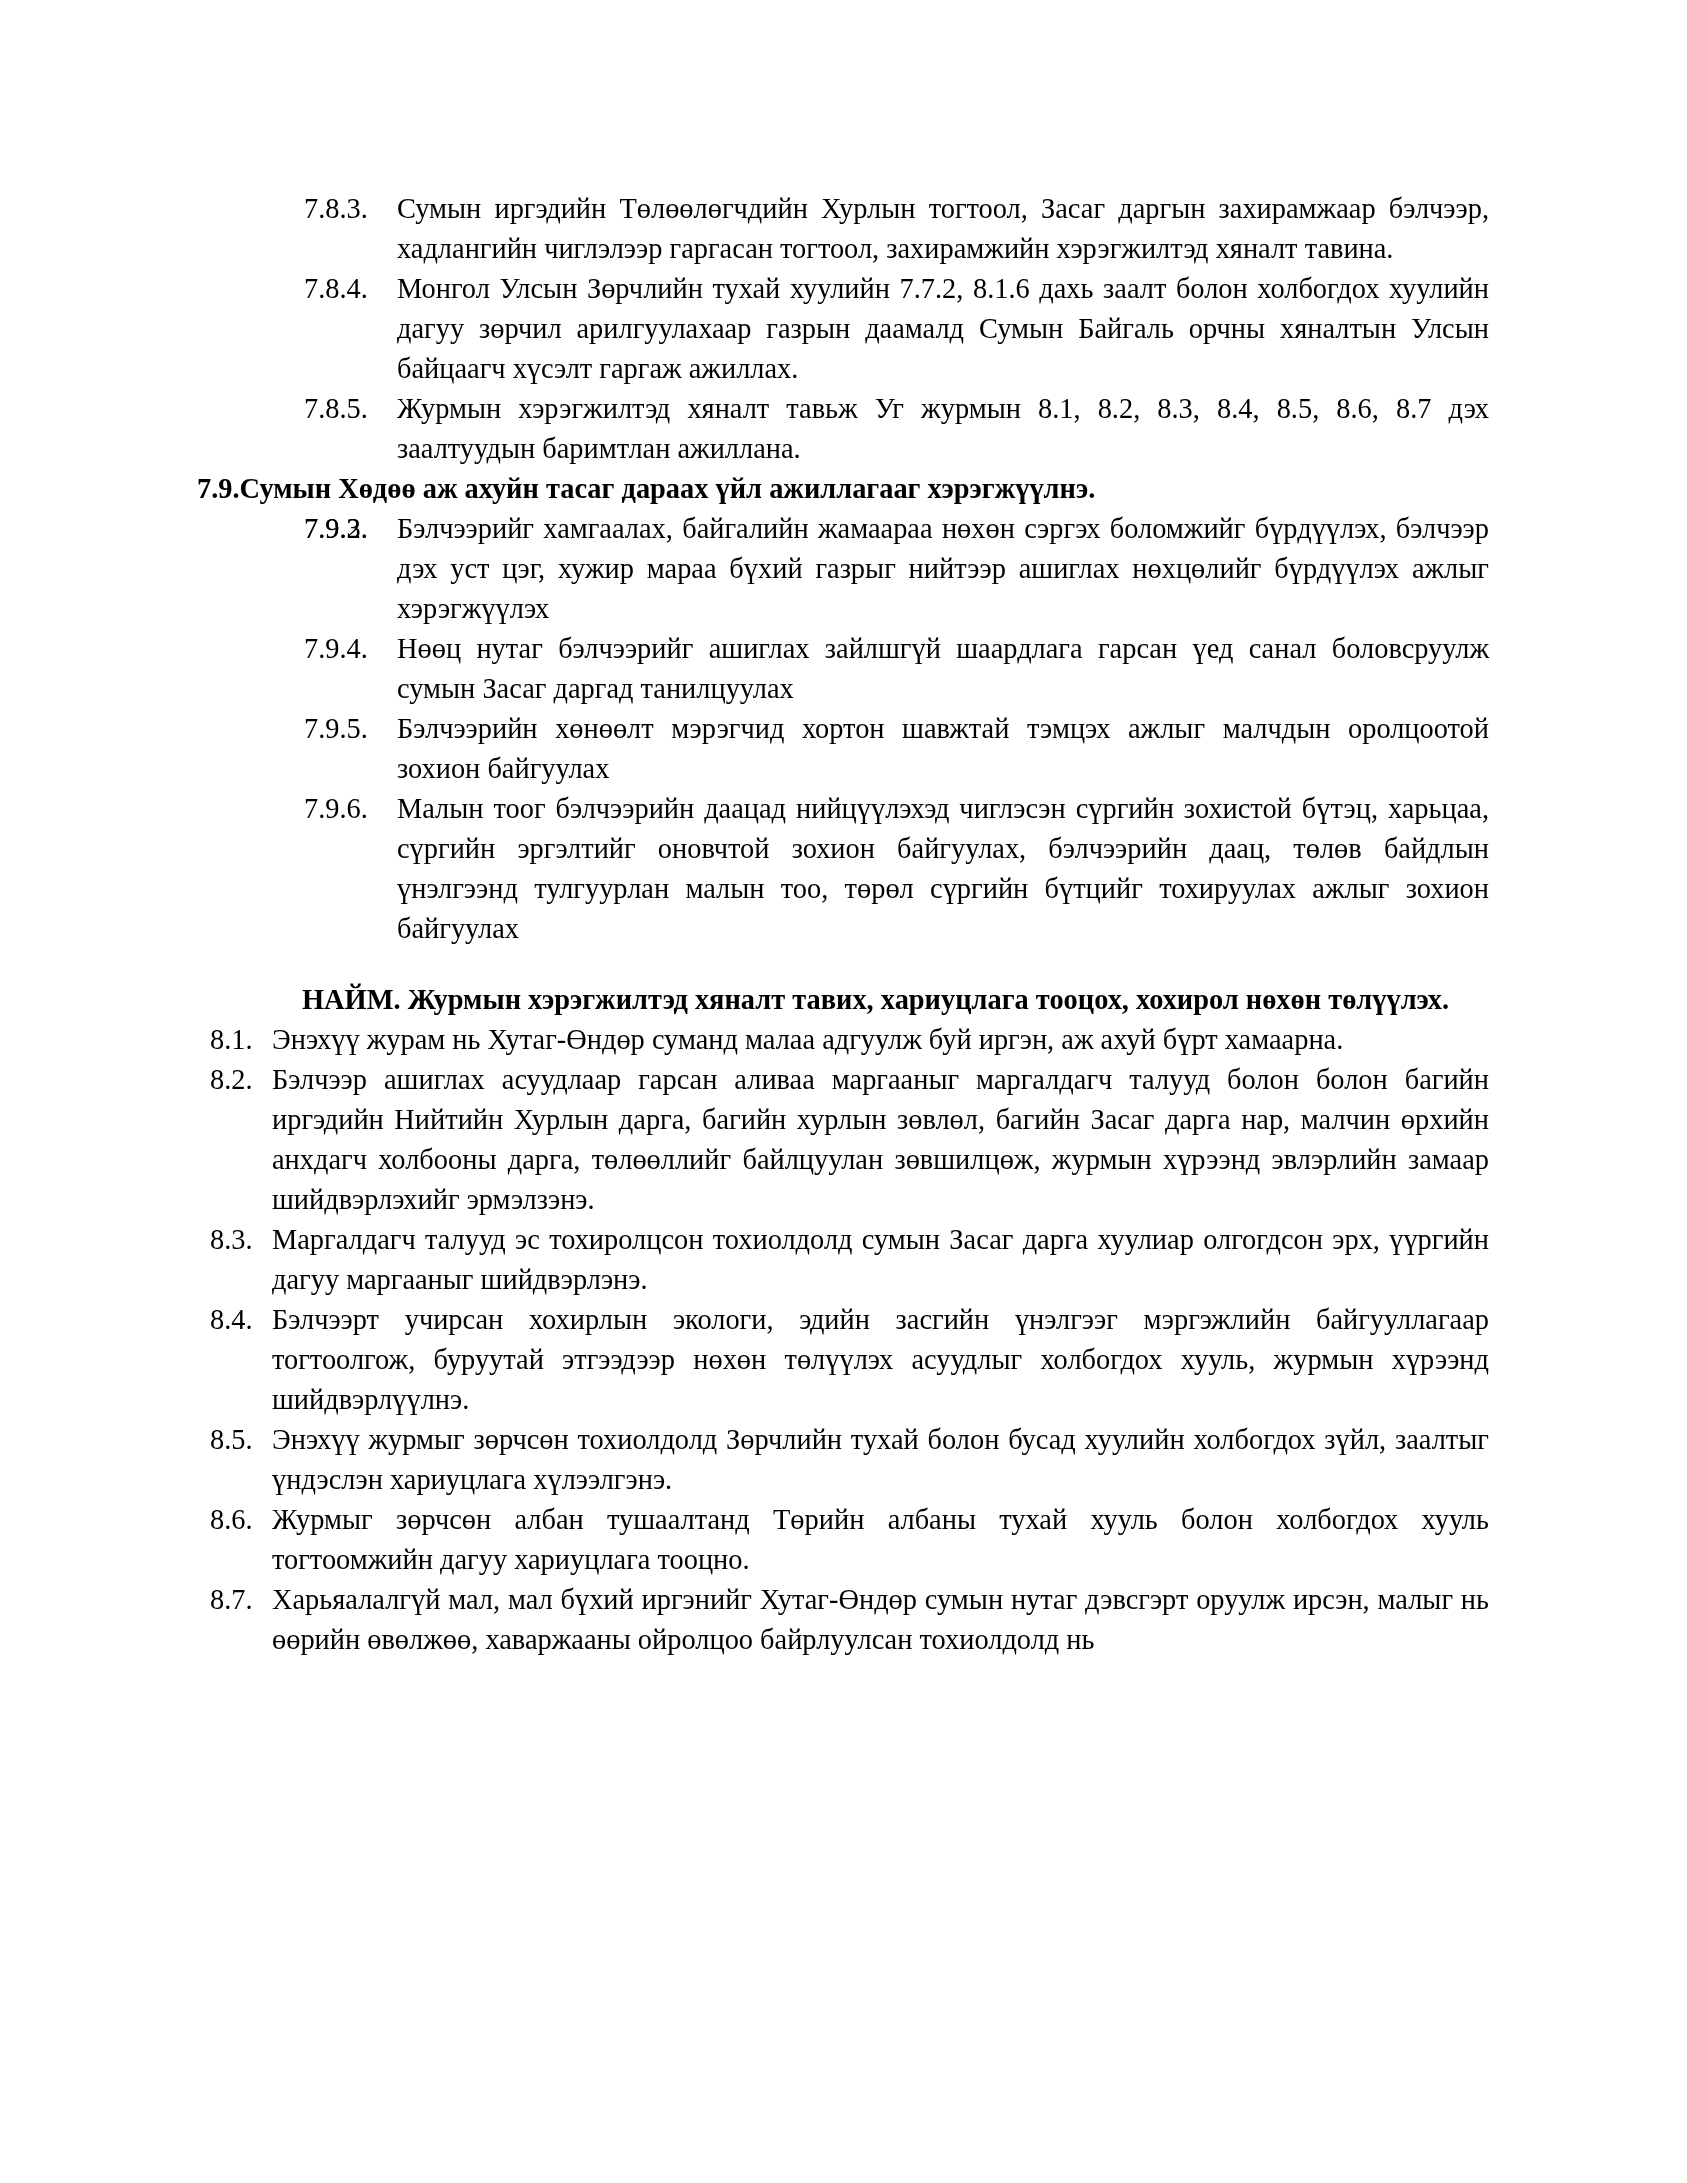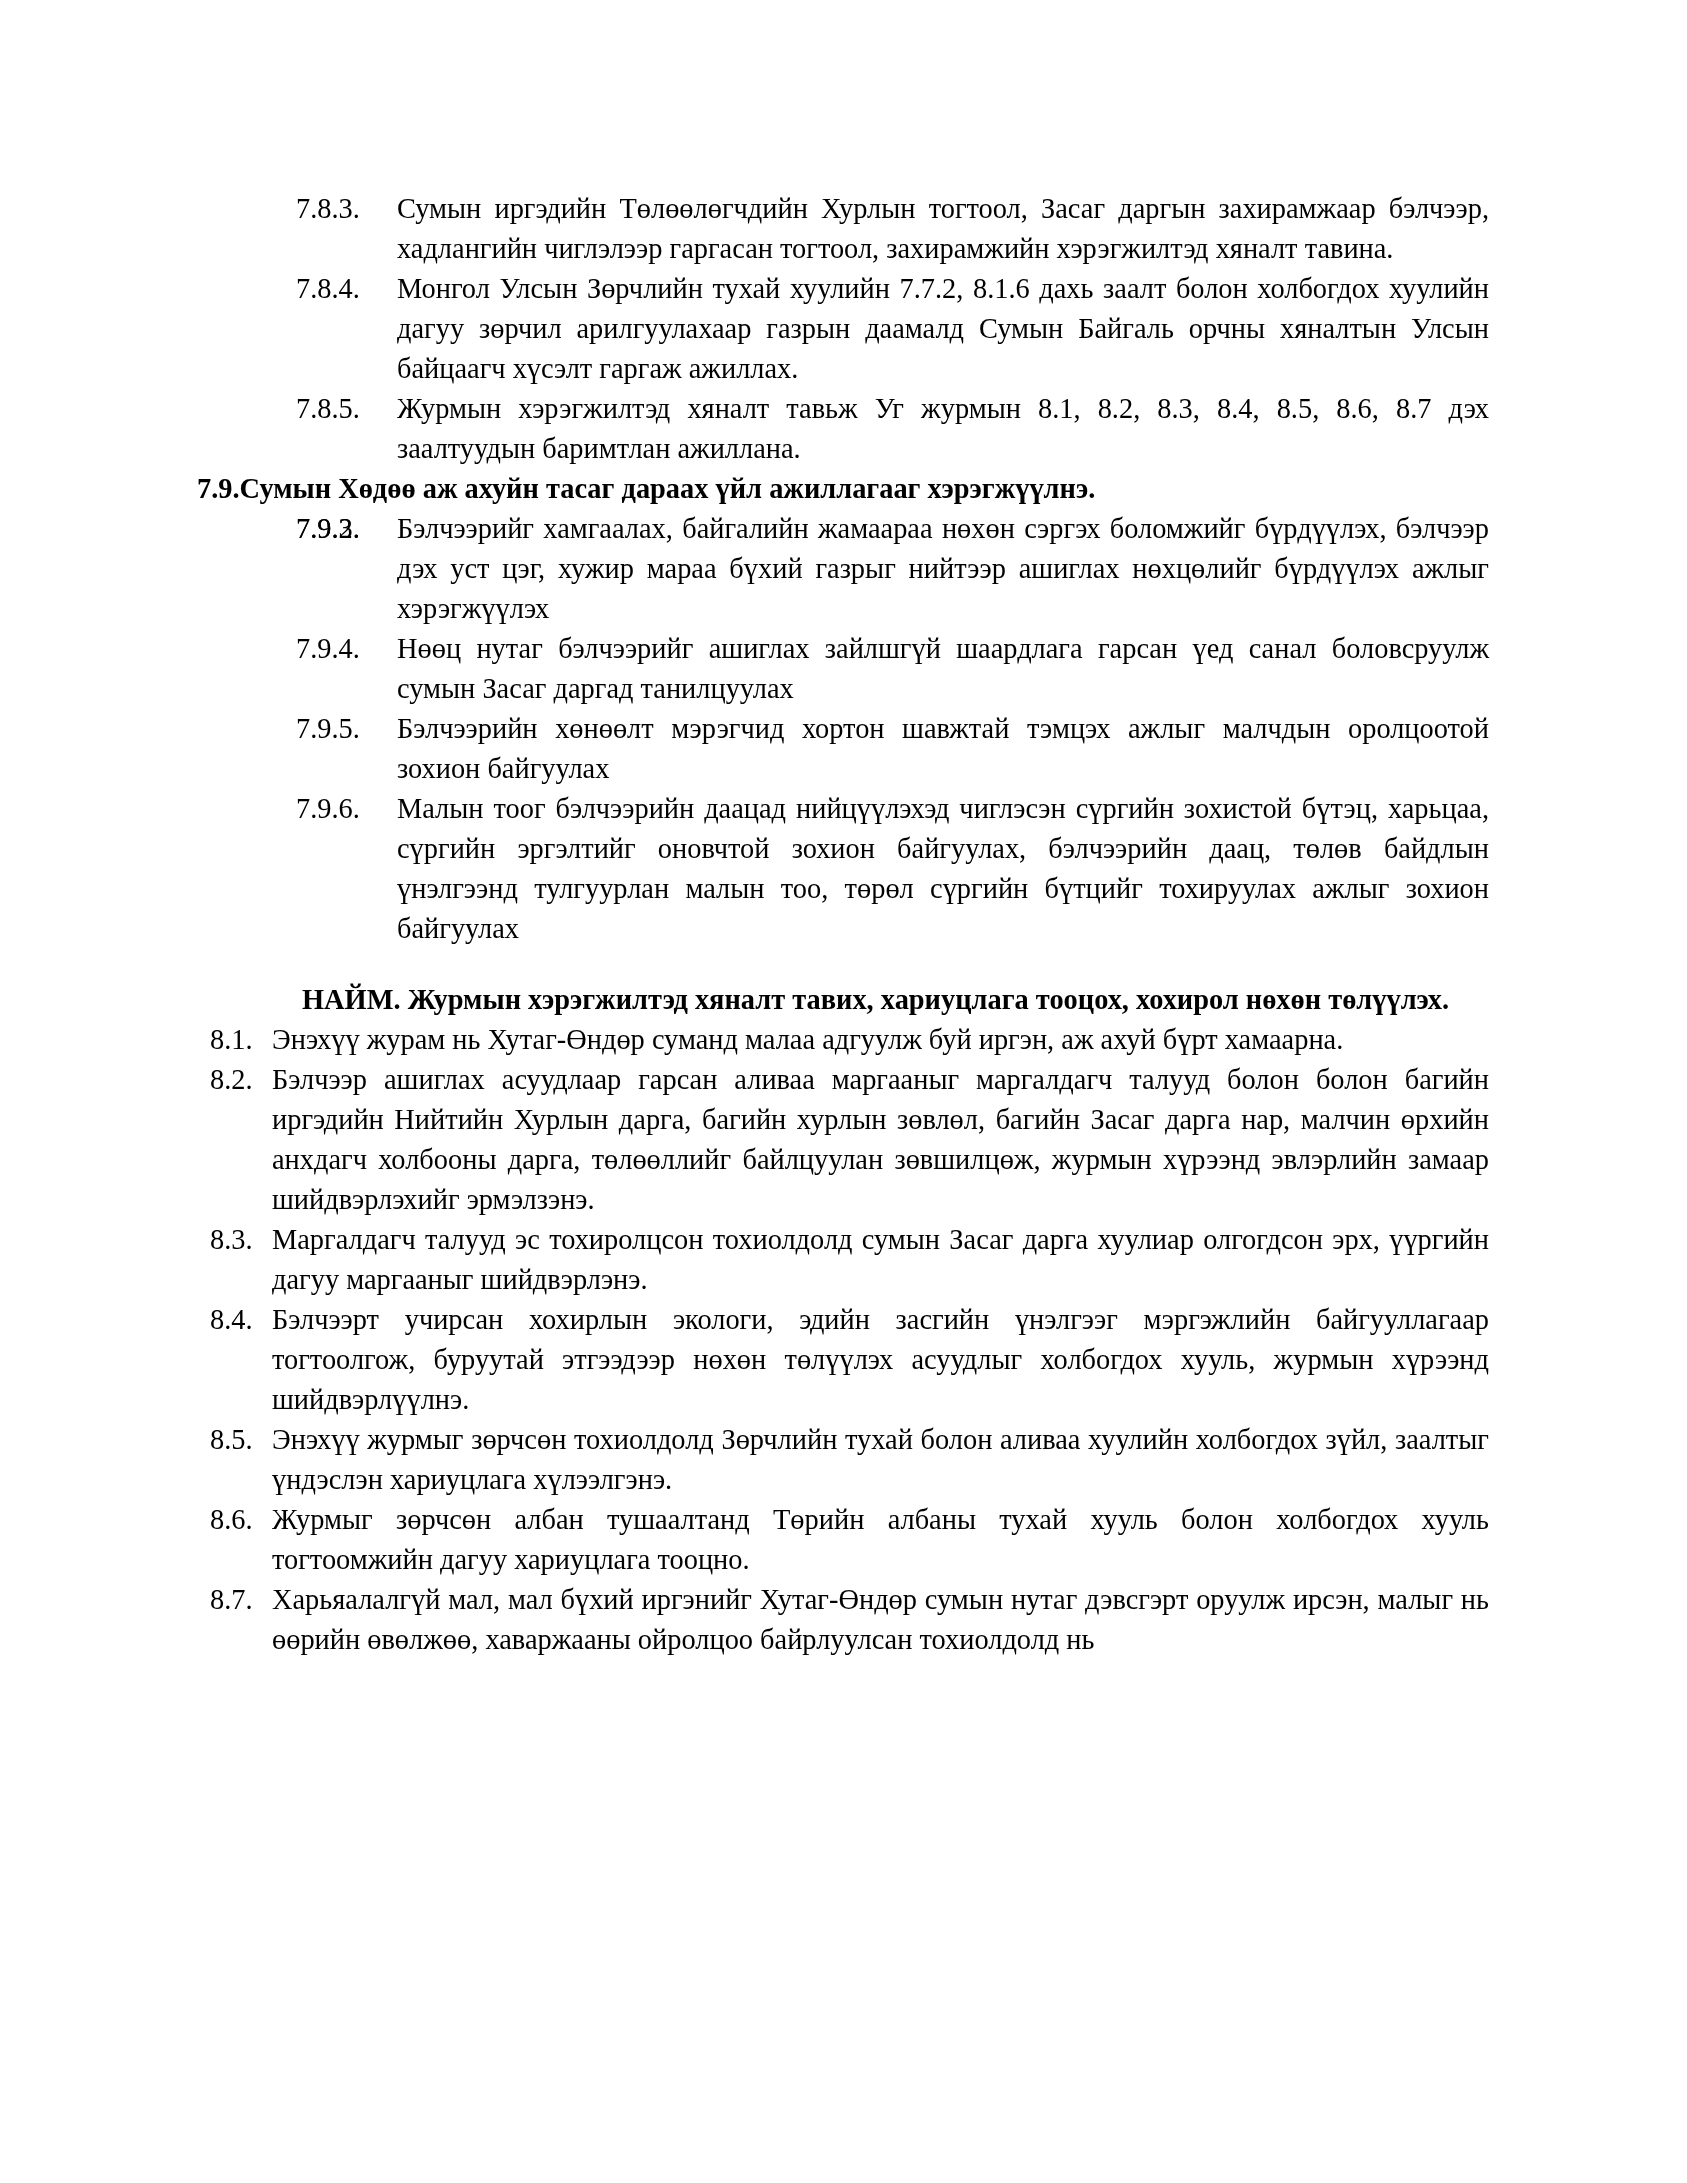--- a/index.html
+++ b/index.html
@@ -26,21 +26,21 @@
   .item {
     position: relative;
     text-align: justify;
   }
   .item .num {
     position: absolute;
     top: 0;
   }
   
   .item.deep { padding-left: 200px; }
-  .item.deep .num { left: 99px; }
+  .item.deep .num { left: 107px; }
   
   .item.top { padding-left: 75px; }
   .item.top .num { left: 13px; }
   
   .heading-79 {
     font-weight: bold;
     text-align: justify;
   }
   
   .heading-naim {
@@ -115,21 +115,21 @@
       <span class="txt">Маргалдагч талууд эс тохиролцсон тохиолдолд сумын Засаг дарга хуулиар олгогдсон эрх, үүргийн дагуу маргааныг шийдвэрлэнэ.</span>
     </div>
 
     <div class="item top">
       <span class="num">8.4.</span>
       <span class="txt">Бэлчээрт учирсан хохирлын экологи, эдийн засгийн үнэлгээг мэргэжлийн байгууллагаар тогтоолгож, буруутай этгээдээр нөхөн төлүүлэх асуудлыг холбогдох хууль, журмын хүрээнд шийдвэрлүүлнэ.</span>
     </div>
 
     <div class="item top">
       <span class="num">8.5.</span>
-      <span class="txt">Энэхүү журмыг зөрчсөн тохиолдолд Зөрчлийн тухай болон аливаа хуулийн холбогдох зүйл, заалтыг үндэслэн хариуцлага хүлээлгэнэ.</span>
+      <span class="txt">Энэхүү журмыг зөрчсөн тохиолдолд Зөрчлийн тухай болон бусад хуулийн холбогдох зүйл, заалтыг үндэслэн хариуцлага хүлээлгэнэ.</span>
     </div>
 
     <div class="item top">
       <span class="num">8.6.</span>
       <span class="txt">Журмыг зөрчсөн албан тушаалтанд Төрийн албаны тухай хууль болон холбогдох хууль тогтоомжийн дагуу хариуцлага тооцно.</span>
     </div>
 
     <div class="item top">
       <span class="num">8.7.</span>
       <span class="txt">Харьяалалгүй мал, мал бүхий иргэнийг Хутаг-Өндөр сумын нутаг дэвсгэрт оруулж ирсэн, малыг нь өөрийн өвөлжөө, хаваржааны ойролцоо байрлуулсан тохиолдолд нь</span>

